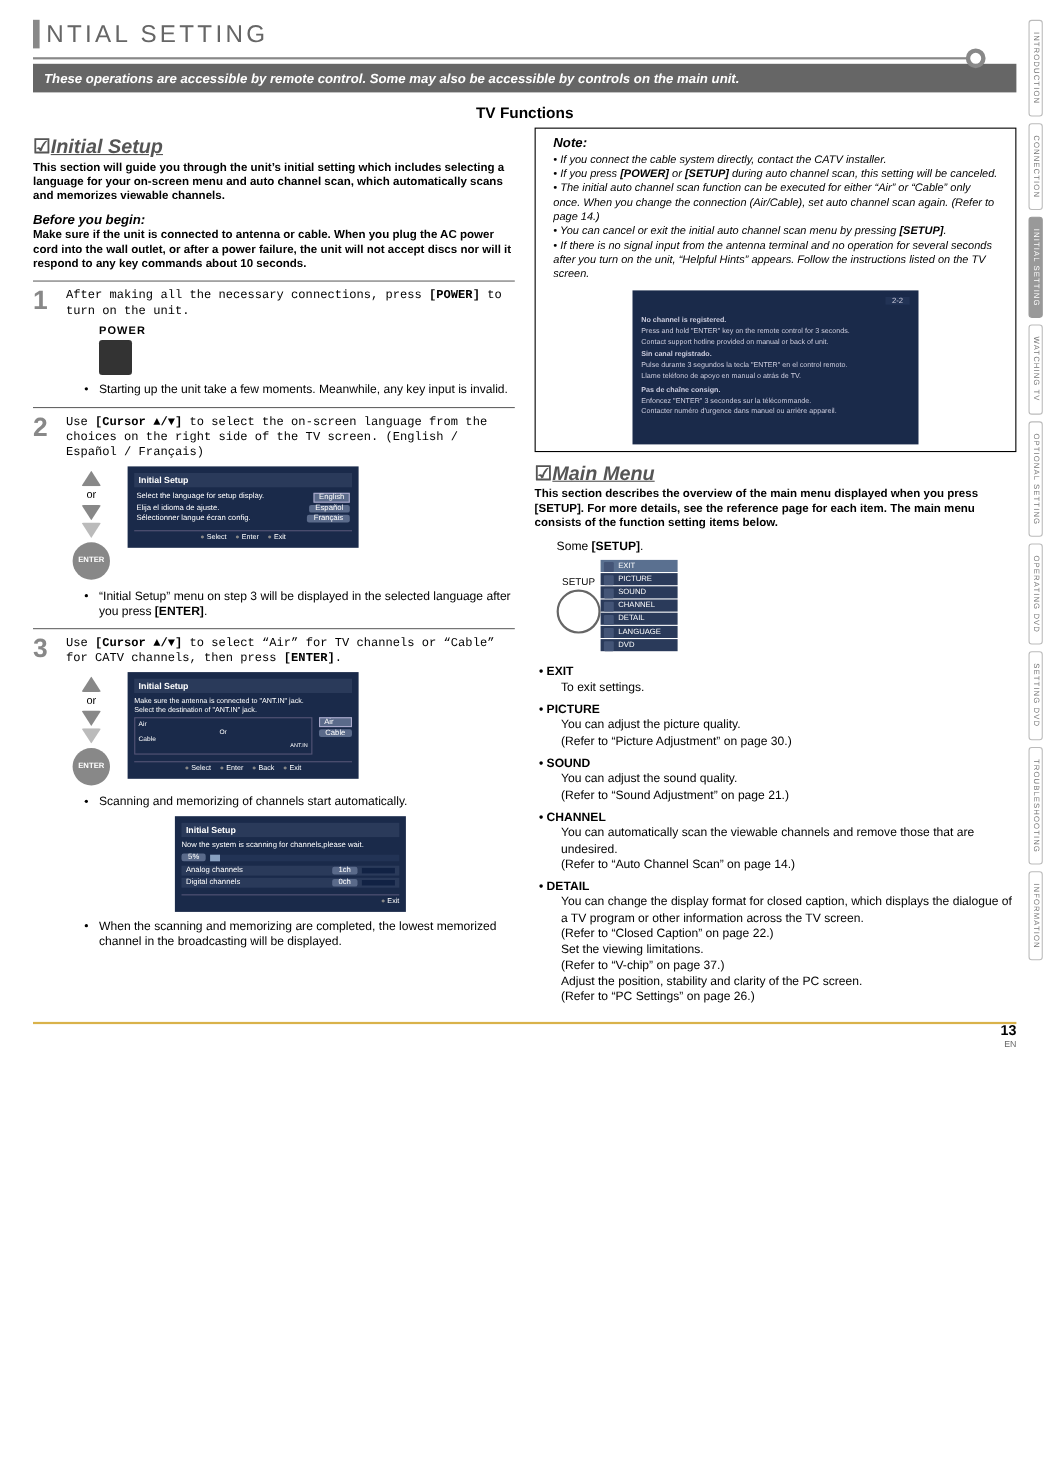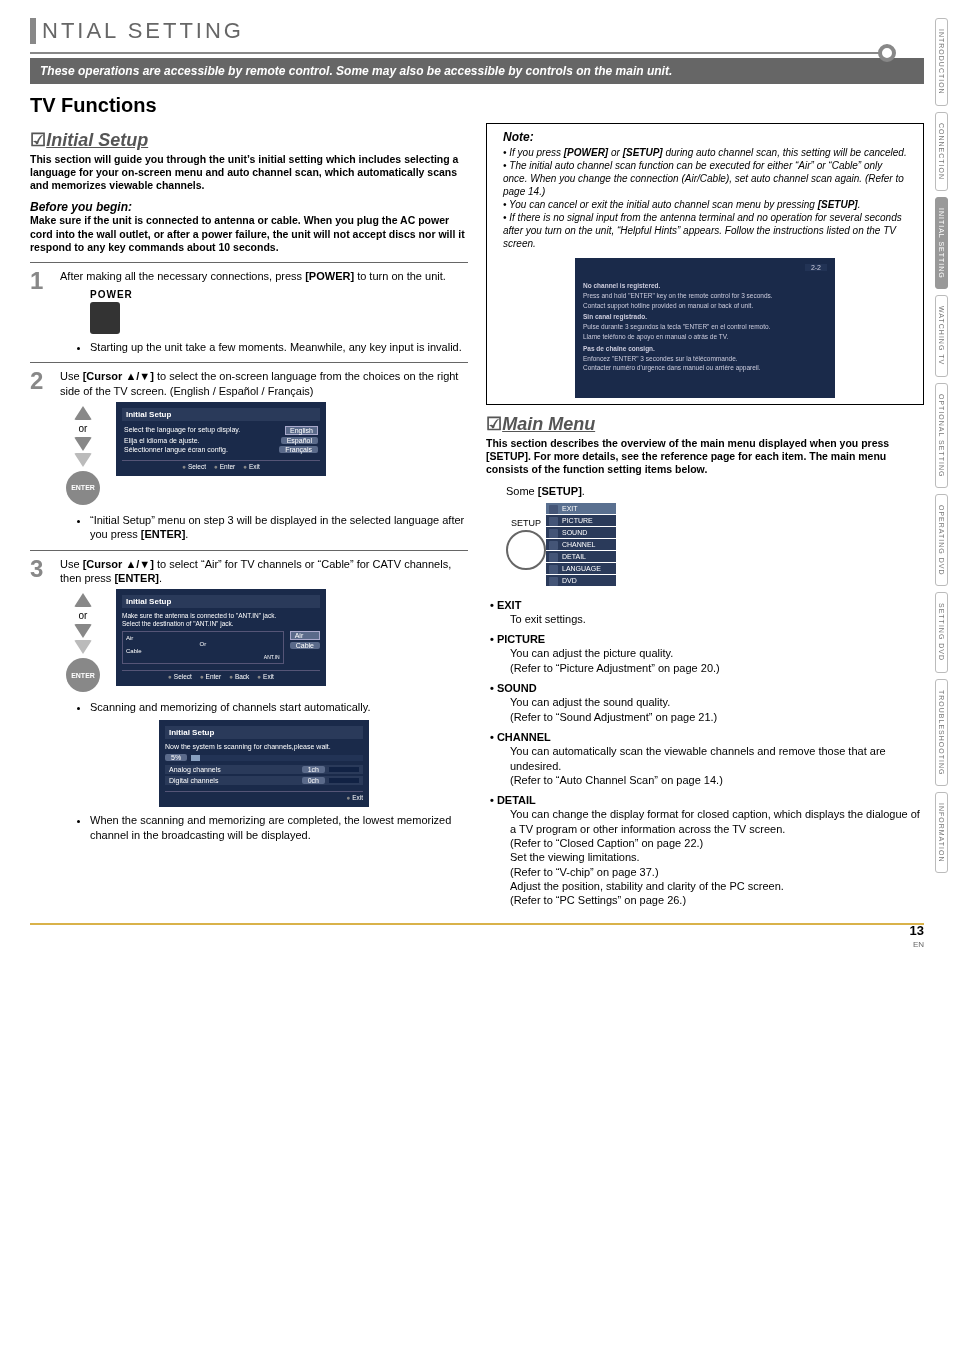--- a/index.html
+++ b/index.html
@@ -2,32 +2,32 @@
 <html><head>
 <meta charset="utf-8">
 <style>
   * { box-sizing: border-box; margin: 0; padding: 0; }
   body { font-family: Arial, Helvetica, sans-serif; font-size: 11px; color: #000; background: #fff; width: 954px; margin: 0 auto; padding: 18px 30px 10px 30px; position: relative; }
   .page-header { display:flex; align-items:center; margin-bottom:10px;}
   .title-bar { border-left: 6px solid #888; padding-left:6px; font-size:22px; letter-spacing:3px; color:#666; font-weight:300;}
   .title-underline { position:absolute; left:30px; right:70px; top:52px; height:2px; background:#888;}
   .circle-end { position:absolute; right:58px; top:44px; width:18px; height:18px; border:4px solid #888; border-radius:50%; background:#fff;}
   .note-bar { background:#666; color:#fff; font-style:italic; font-weight:bold; padding:6px 10px; margin-top:14px; font-size:12px;}
-  .section-title { text-align:left; font-size:20px; font-weight:900; margin:10px 0 6px 0;}
+  .section-title { text-align:center; font-size:14px; font-weight:900; margin:10px 0 6px 0;}
   .cols { display:flex; gap:18px; }
   .col { flex:1; }
   .check-heading { font-size:18px; color:#555; font-weight:bold; font-style:italic; text-decoration:underline; margin:6px 0 2px 0;}
   .check-heading::before { content:"☑ "; font-style:normal; text-decoration:none; display:inline-block;}
   .intro { font-weight:bold; font-size:10.5px; line-height:1.25; margin-bottom:8px;}
   .sub-italic { font-style:italic; font-weight:bold; font-size:12px;}
   .subtext { font-weight:bold; font-size:10.5px; line-height:1.25; margin-bottom:8px;}
   .step { display:flex; gap:8px; border-top:1px solid #666; padding:6px 0 4px 0;}
   .step-num { font-size:24px; font-weight:900; color:#888; width:22px; flex-shrink:0; line-height:1;}
   .step-body { flex:1; }
-  .step-body p { margin-bottom:4px; line-height:1.3;}
+  .step-body p { margin-bottom:4px; line-height:1.3;font-family:Liberation Mono, monospace;}
   .power-block { margin:6px 0 6px 30px;}
   .power-label { font-weight:bold; font-size:10px; letter-spacing:1px;}
   .power-btn { width:30px; height:32px; background:#333; border-radius:3px; margin-top:2px;}
   ul.sub { list-style:disc; margin:4px 0 4px 30px; line-height:1.3;}
   .arrow-stack { display:flex; flex-direction:column; align-items:center; gap:2px; margin:4px 6px;}
   .triangle-up { width:0; height:0; border-left:9px solid transparent; border-right:9px solid transparent; border-bottom:14px solid #888; border-radius:2px;}
   .triangle-down { width:0; height:0; border-left:9px solid transparent; border-right:9px solid transparent; border-top:14px solid #888; border-radius:2px;}
   .small-or { font-size:10px; margin:1px 0;}
   .enter-pill { width:34px; height:34px; border-radius:50%; background:#888; color:#fff; font-size:7px; display:flex; align-items:center; justify-content:center; font-weight:bold; margin-top:2px;}
   .osd { background:#1a2a4a; color:#fff; font-size:7px; padding:6px; width:210px;}
@@ -234,20 +234,21 @@
             <li>When the scanning and memorizing are completed, the lowest memorized channel in the broadcasting will be displayed.</li>
           </ul>
       </div>
     </div>
   </div>
 
   <div class="col">
     <div class="note-box">
       <div class="nb-title">Note:</div>
       <ul id="notes-list">
+          <li>If you connect the cable system directly, contact the CATV installer.</li>
           <li>If you press <b>[POWER]</b> or <b>[SETUP]</b> during auto channel scan, this setting will be canceled.</li>
           <li>The initial auto channel scan function can be executed for either “Air” or “Cable” only once. When you change the connection (Air/Cable), set auto channel scan again. (Refer to page 14.)</li>
           <li>You can cancel or exit the initial auto channel scan menu by pressing <b>[SETUP]</b>.</li>
           <li>If there is no signal input from the antenna terminal and no operation for several seconds after you turn on the unit, “Helpful Hints” appears. Follow the instructions listed on the TV screen.</li>
         </ul>
       <div class="helpful">
         <div class="hh-corner">2-2</div>
         <p class="hh-head">No channel is registered.</p>
         <p>Press and hold "ENTER" key on the remote control for 3 seconds.</p>
         <p>Contact support hotline provided on manual or back of unit.</p>
@@ -282,21 +283,21 @@
     </div>
 
     <ul class="bullets" id="bullets">
         <li>
           <div class="b-title">EXIT</div>
           <div class="b-body">To exit settings.</div>
         </li>
         <li>
           <div class="b-title">PICTURE</div>
           <div class="b-body">You can adjust the picture quality.</div>
-          <div class="b-body">(Refer to “Picture Adjustment” on page 20.)</div>
+          <div class="b-body">(Refer to “Picture Adjustment” on page 30.)</div>
         </li>
         <li>
           <div class="b-title">SOUND</div>
           <div class="b-body">You can adjust the sound quality.</div>
           <div class="b-body">(Refer to “Sound Adjustment” on page 21.)</div>
         </li>
         <li>
           <div class="b-title">CHANNEL</div>
           <div class="b-body">You can automatically scan the viewable channels and remove those that are undesired.</div>
           <div class="b-body">(Refer to “Auto Channel Scan” on page 14.)</div>

